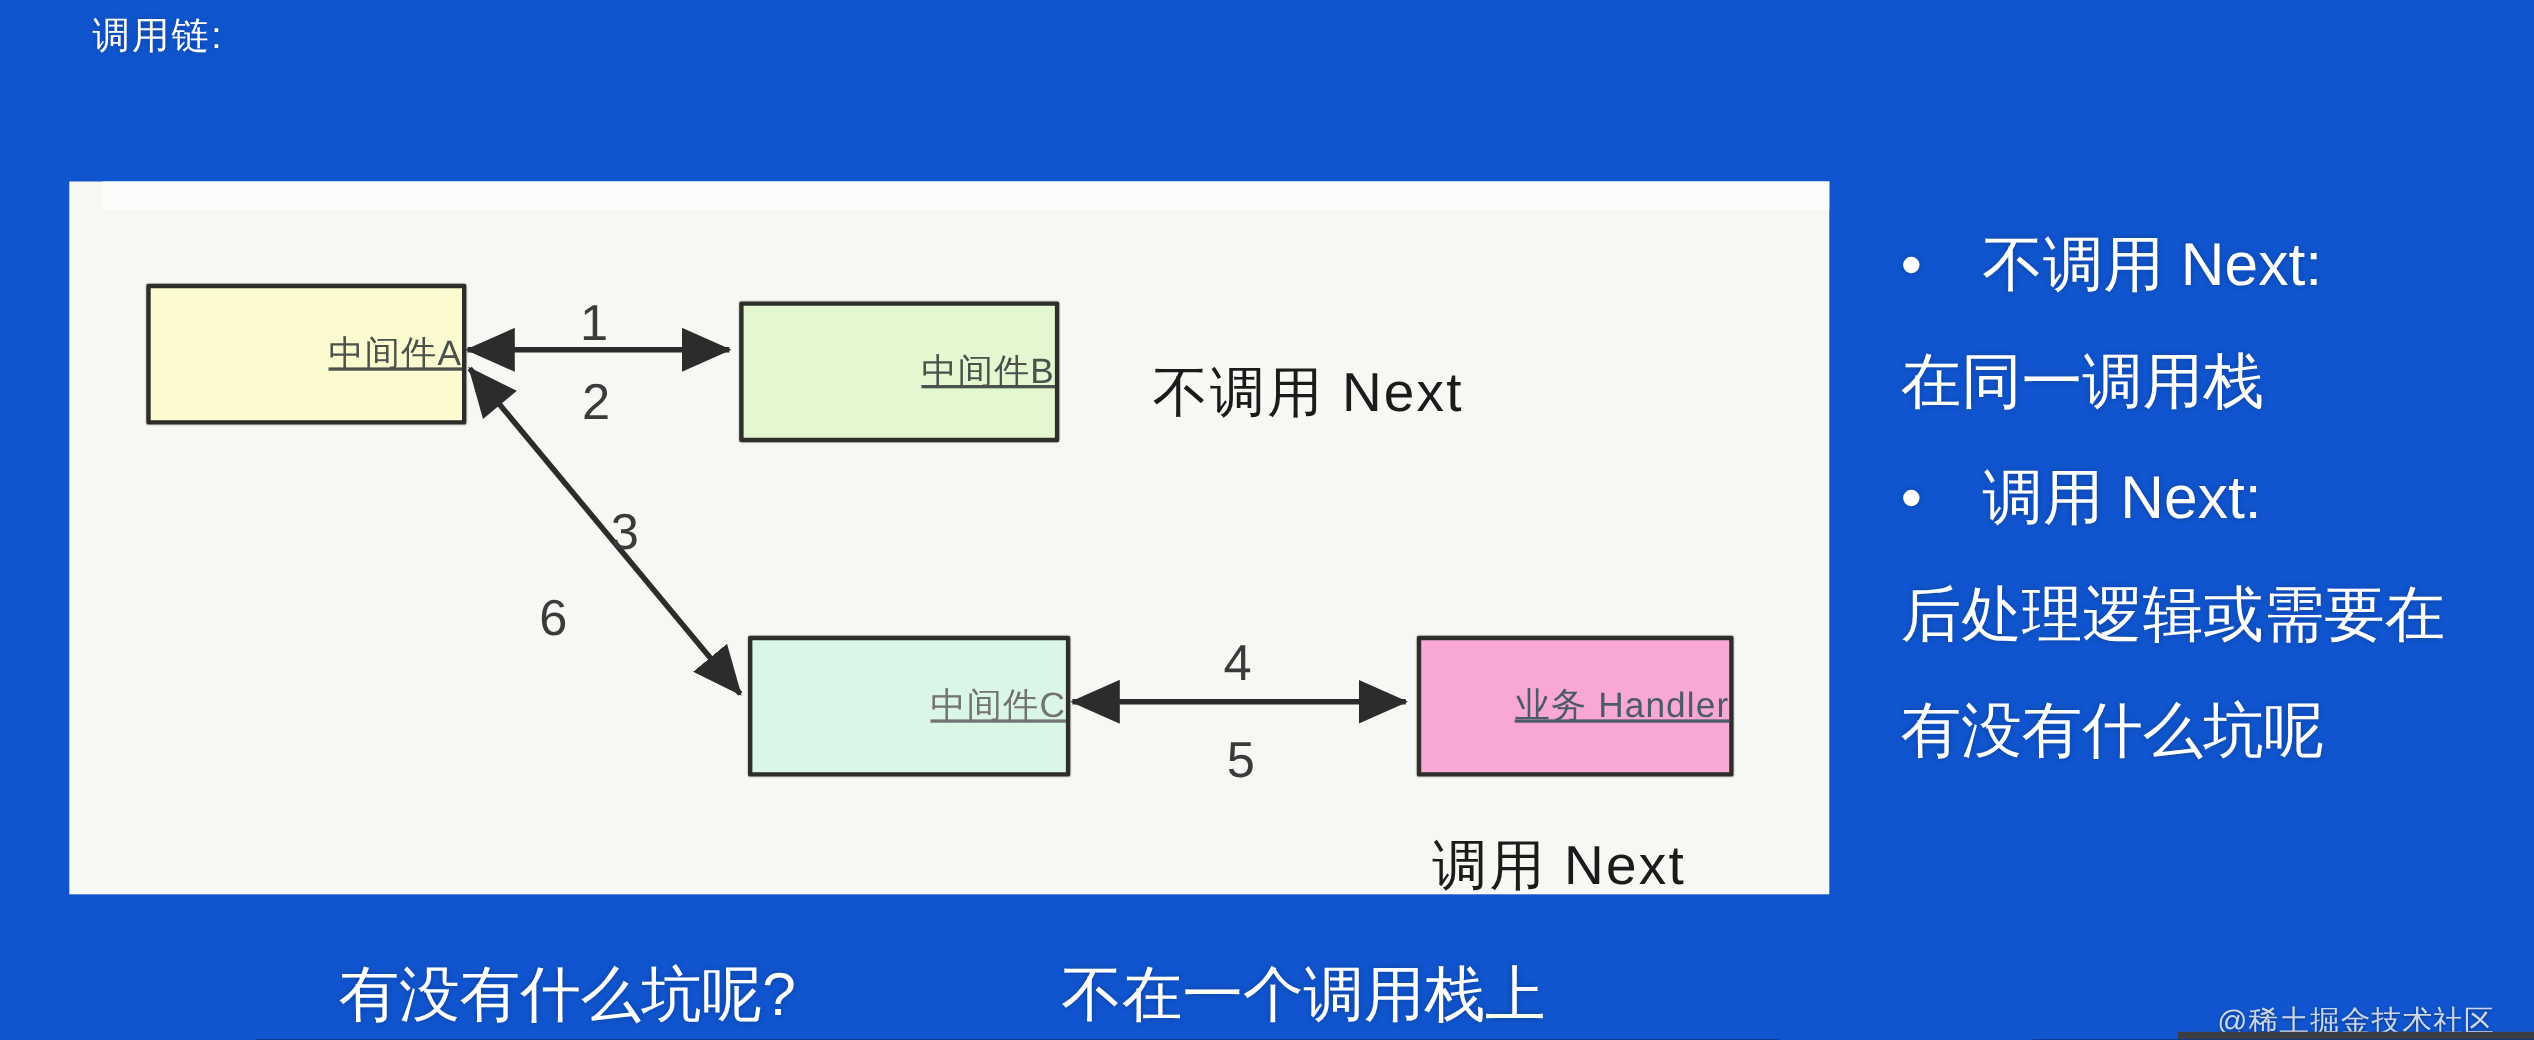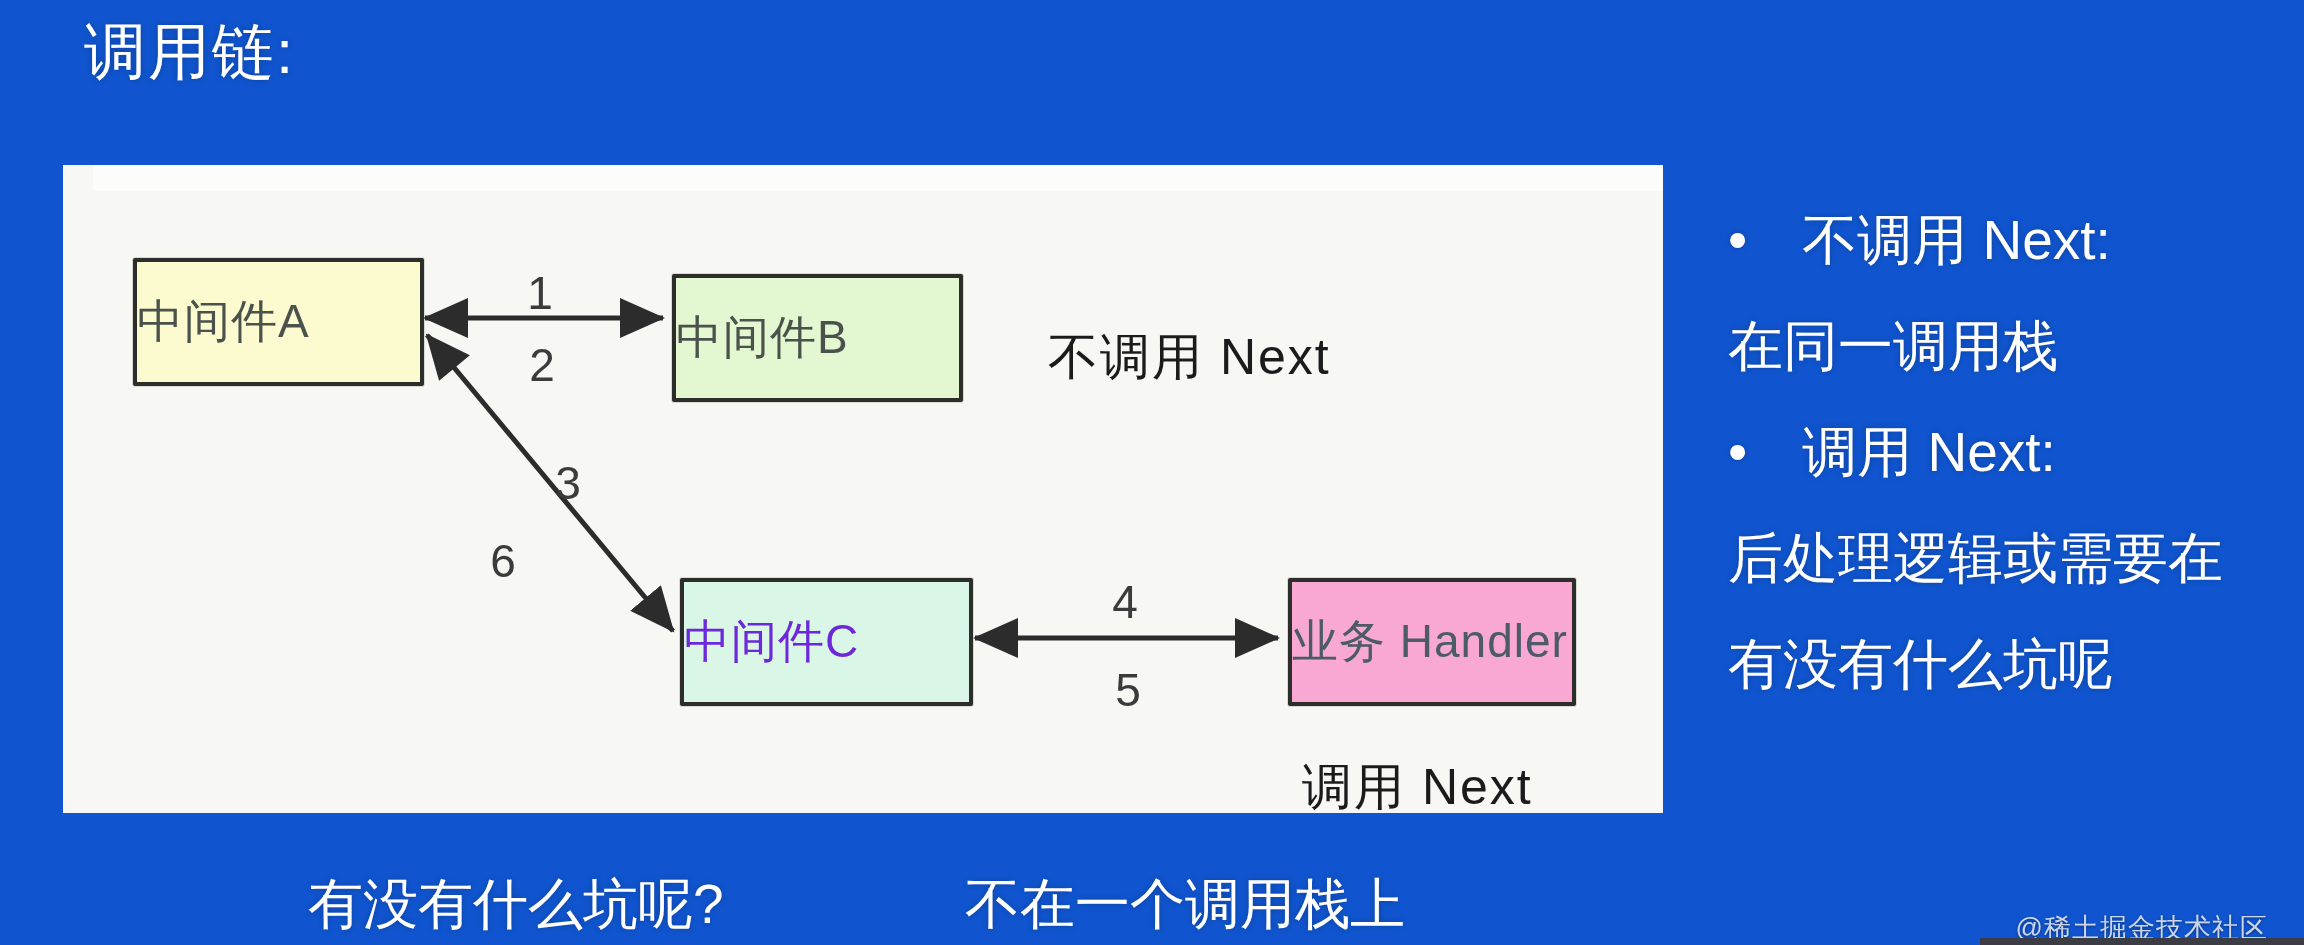--- a/index.html
+++ b/index.html
@@ -4,42 +4,43 @@
 <style>
   html,body{margin:0;padding:0;background:#0a2a66;}
   .stage{
     position:relative;width:2304px;height:945px;overflow:hidden;
     background:#1055cf;
     font-family:"Liberation Sans","DejaVu Sans",sans-serif;
   }
   
   .slide-title{
     position:absolute;left:84px;top:10px;
-    color:#ffffff;font-size:62px;font-weight:500;letter-spacing:2px;
+    color:#ffffff;font-size:34px;font-weight:500;letter-spacing:2px;
     text-shadow:0 0 6px rgba(0,0,0,.25);
   }
   
   .panel{
     position:absolute;left:63px;top:165px;width:1600px;height:648px;
     background:#f7f7f4;
   }
   .panel::before{ 
     content:"";position:absolute;left:30px;top:0;right:0;height:26px;
     background:#fcfcfa;
   }
   .arrow-layer{position:absolute;left:0;top:0;width:1600px;height:648px;}
   .node{
     position:absolute;border:4px solid #2d2d29;border-radius:2px;
-    display:flex;align-items:center;justify-content:flex-start;
-    font-size:46px;color:#4a524b;letter-spacing:1px;
+    display:flex;align-items:center;justify-content:flex-end;
+    font-size:32px;color:#4a524b;letter-spacing:1px;
     box-shadow:0 0 0 1px rgba(45,45,41,.15);
+    text-decoration:underline;
   }
   .node-a{left:70px;top:93px;width:283px;height:120px;background:#fbfbcf;}
   .node-b{left:609px;top:93px;width:283px;height:120px;background:#e3f7d1;margin-top:16px;}
-  .node-c{left:617px;top:413px;width:285px;height:120px;background:#d9f6e6;color:#6d28d9;}
+  .node-c{left:617px;top:413px;width:285px;height:120px;background:#d9f6e6;color:#737373;}
   .node-h{left:1225px;top:413px;width:280px;height:120px;background:#f9a8d4;color:#4d5a68;}
   .seq{
     position:absolute;transform:translate(-50%,-50%);
     font-size:46px;color:#3b3b3b;
   }
   .seq-1{left:477px;top:128px;}
   .seq-2{left:479px;top:200px;}
   .seq-3{left:505px;top:318px;}
   .seq-6{left:440px;top:396px;}
   .seq-4{left:1062px;top:437px;}

